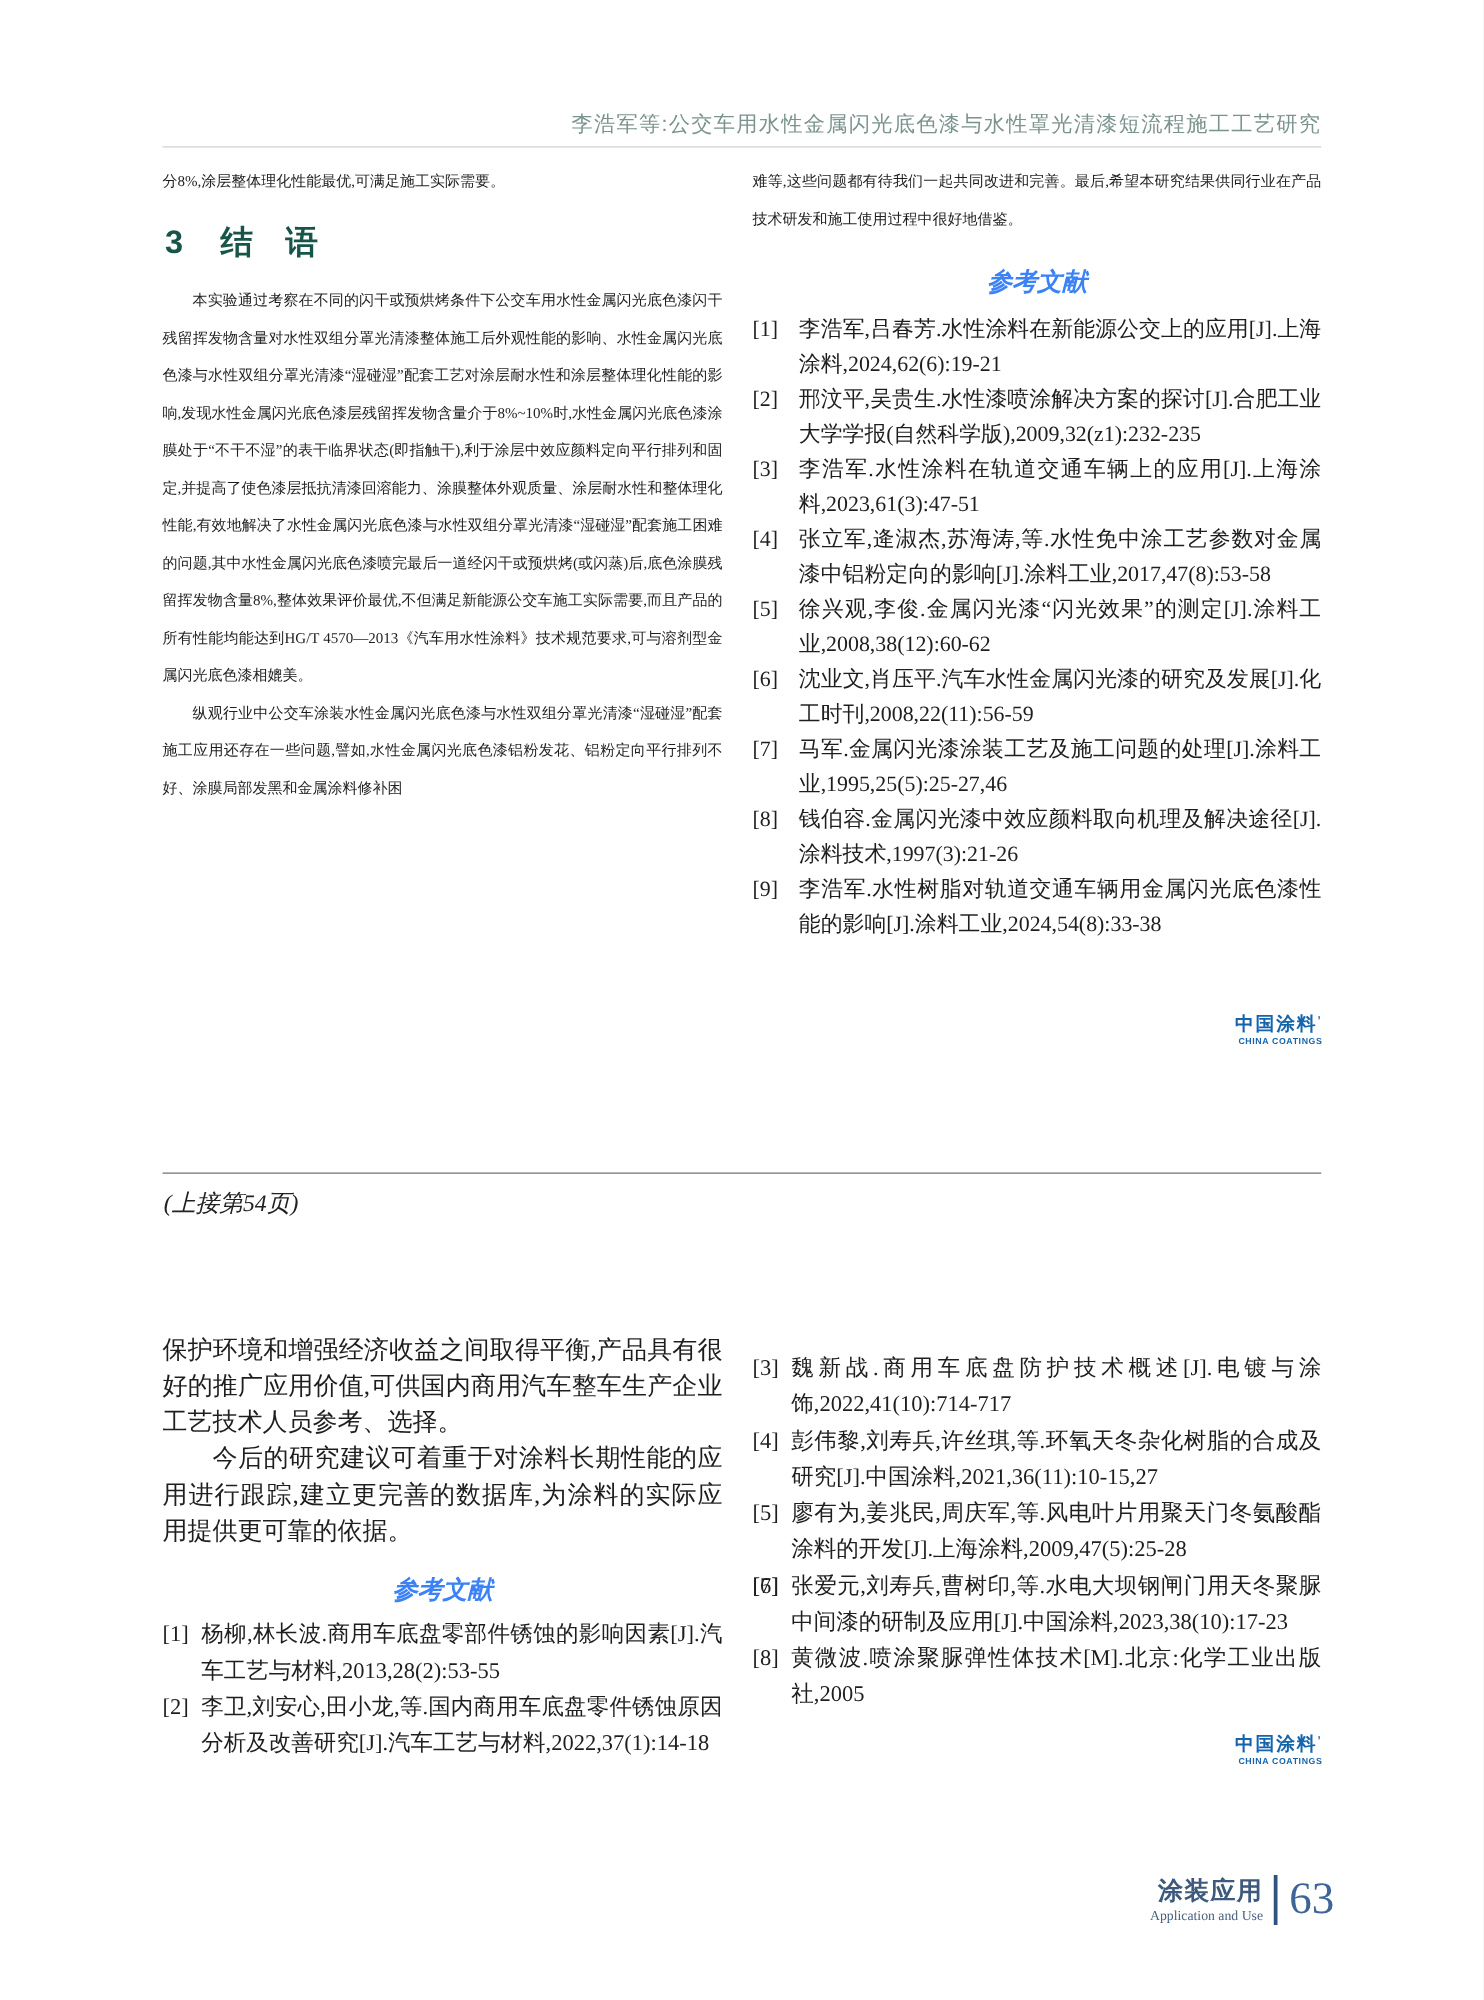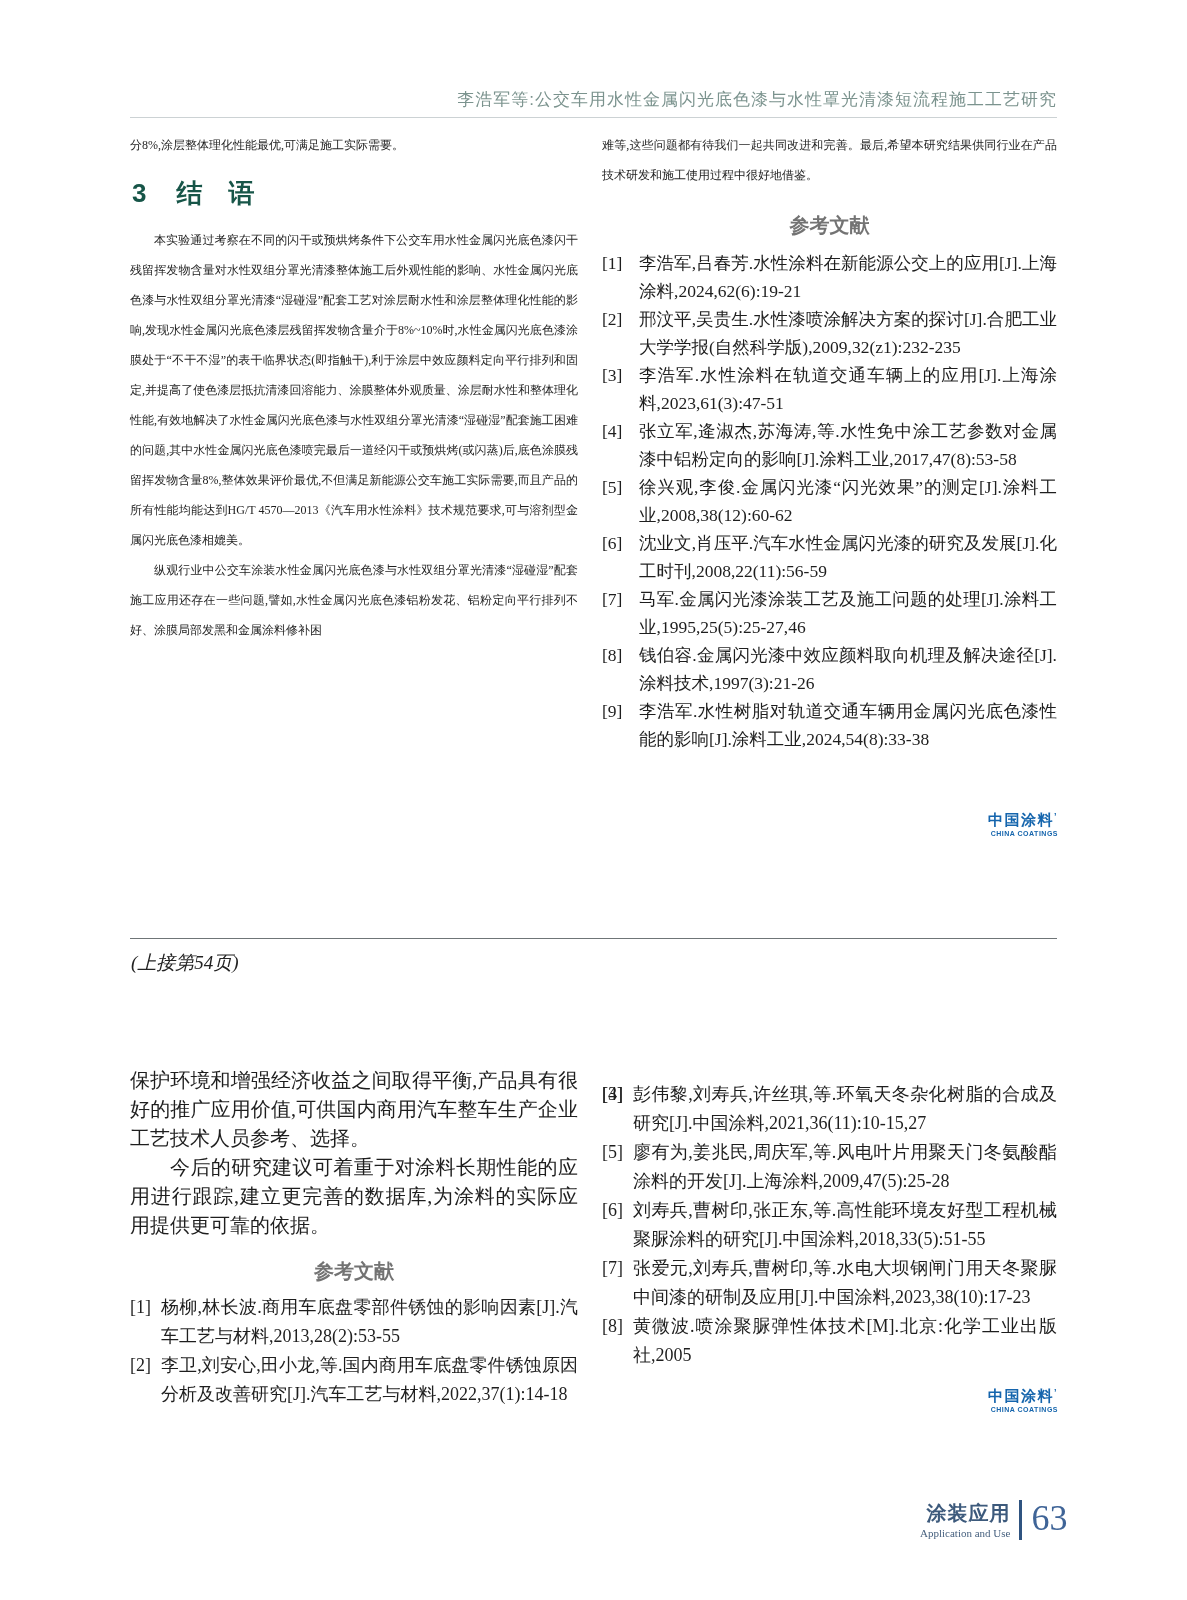--- a/index.html
+++ b/index.html
@@ -38,23 +38,23 @@
   }
   .indent{text-indent:2em;}
   .section-heading{
     margin:16px 0 14px 2px;
     display:flex;gap:30px;align-items:baseline;
     font-family:"Liberation Sans","DejaVu Sans",sans-serif;
     font-size:26px;font-weight:bold;color:#175548;
   }
   .ref-title{
     font-family:"Liberation Sans","DejaVu Sans",sans-serif;
-    font-size:20px;font-weight:bold;color:#737373;
+    font-size:20px;font-weight:bold;color:#3b82f6;
     text-align:center;
-    margin-top:22px;margin-bottom:10px;
+    margin-top:22px;margin-bottom:10px;font-style:italic;
   }
   .ref-list{margin-top:4px;}
   .ref-item{
     position:relative;
     padding-left:37px;
     font-size:17.5px;line-height:28px;
     text-align:justify;
   }
   .ref-item .ref-num{position:absolute;left:0;top:0;}
   
@@ -194,32 +194,32 @@
         <div class="ref-item">
           <span class="ref-num">[2]</span>
           <span class="ref-text">李卫,刘安心,田小龙,等.国内商用车底盘零件锈蚀原因分析及改善研究[J].汽车工艺与材料,2022,37(1):14-18</span>
         </div>
       </div>
     </div>
     <div class="col-right">
       <div class="ref-list">
         <div class="ref-item">
           <span class="ref-num">[3]</span>
+          <span class="ref-text">魏新战.商用车底盘防护技术概述[J].电镀与涂饰,2022,41(10):714-717</span>
         </div>
         <div class="ref-item">
           <span class="ref-num">[4]</span>
           <span class="ref-text">彭伟黎,刘寿兵,许丝琪,等.环氧天冬杂化树脂的合成及研究[J].中国涂料,2021,36(11):10-15,27</span>
         </div>
         <div class="ref-item">
           <span class="ref-num">[5]</span>
           <span class="ref-text">廖有为,姜兆民,周庆军,等.风电叶片用聚天门冬氨酸酯涂料的开发[J].上海涂料,2009,47(5):25-28</span>
         </div>
         <div class="ref-item">
           <span class="ref-num">[6]</span>
-          <span class="ref-text">刘寿兵,曹树印,张正东,等.高性能环境友好型工程机械聚脲涂料的研究[J].中国涂料,2018,33(5):51-55</span>
         </div>
         <div class="ref-item">
           <span class="ref-num">[7]</span>
           <span class="ref-text">张爱元,刘寿兵,曹树印,等.水电大坝钢闸门用天冬聚脲中间漆的研制及应用[J].中国涂料,2023,38(10):17-23</span>
         </div>
         <div class="ref-item">
           <span class="ref-num">[8]</span>
           <span class="ref-text">黄微波.喷涂聚脲弹性体技术[M].北京:化学工业出版社,2005</span>
         </div>
       </div>

